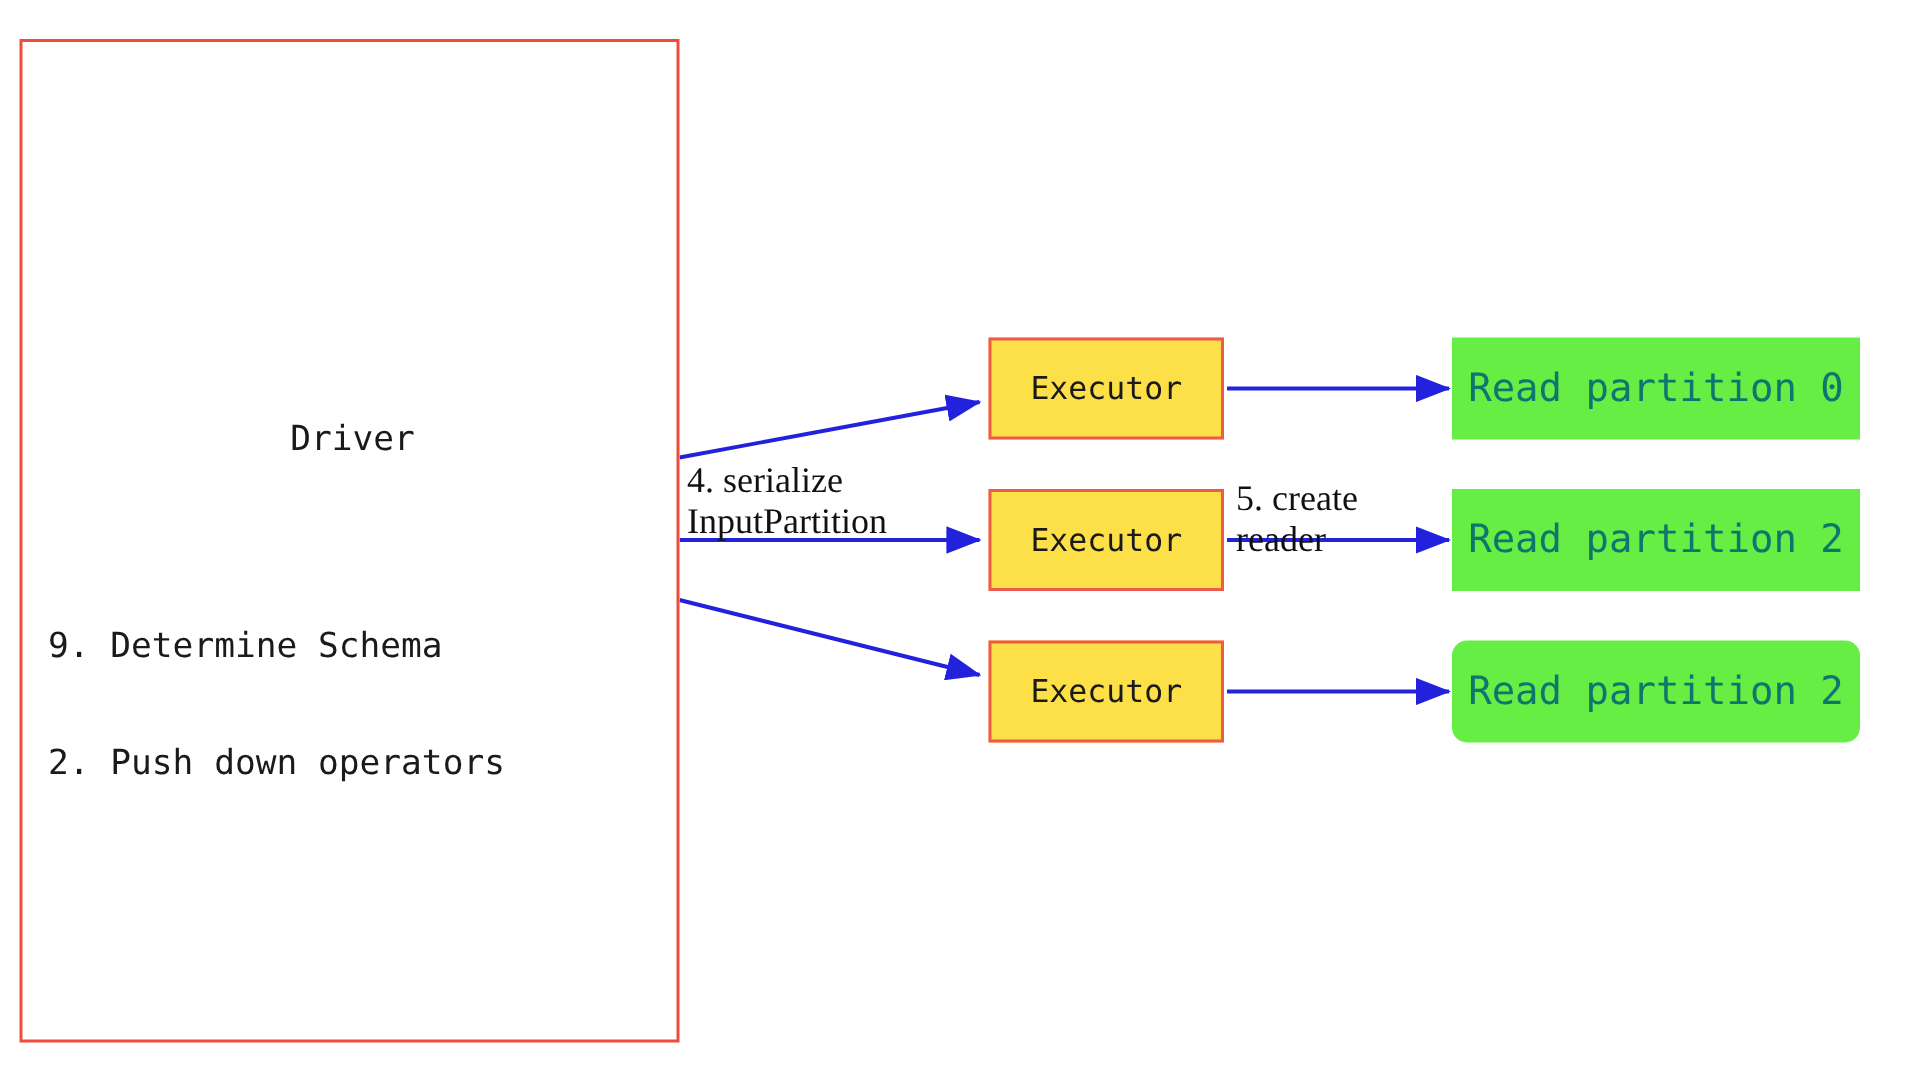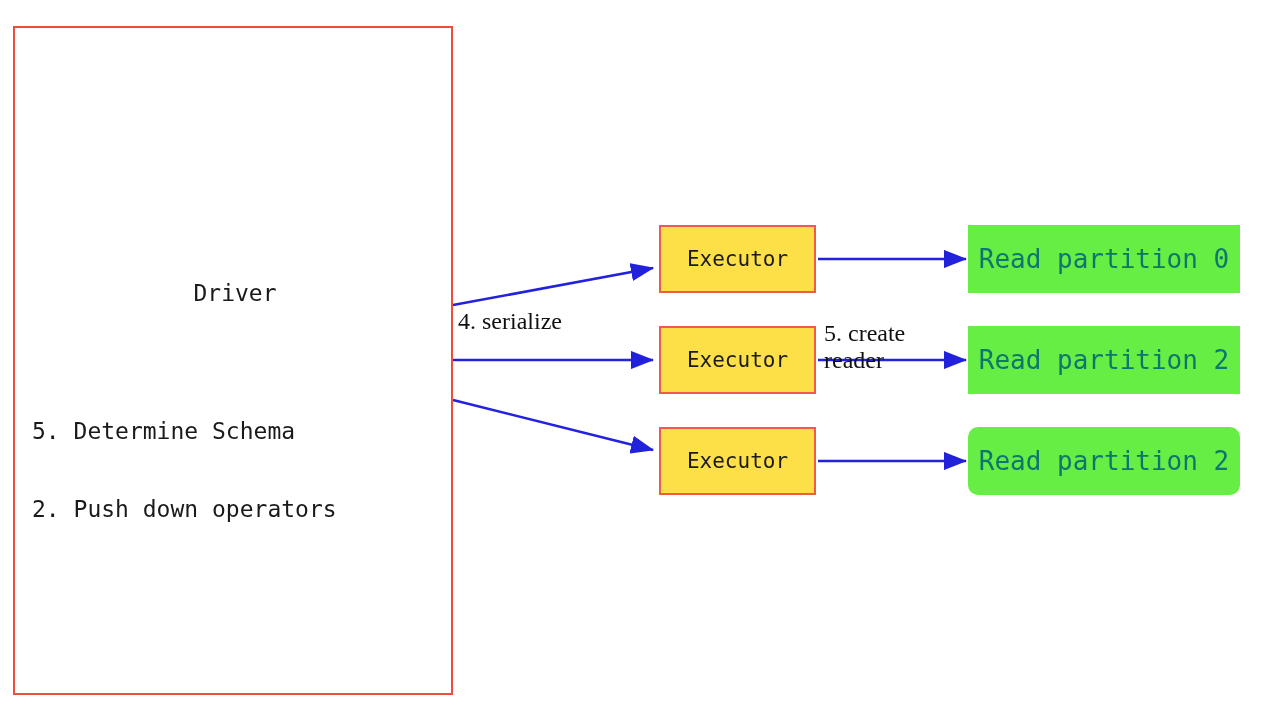--- a/index.html
+++ b/index.html
@@ -127,21 +127,21 @@
     <line x1="453" y1="400" x2="653" y2="450" stroke="#2222dd" stroke-width="2.6" marker-end="url(#arrowhead)"></line>
 
     <line x1="818" y1="259" x2="966" y2="259" stroke="#2222dd" stroke-width="2.6" marker-end="url(#arrowhead)"></line>
     <line x1="818" y1="360" x2="966" y2="360" stroke="#2222dd" stroke-width="2.6" marker-end="url(#arrowhead)"></line>
     <line x1="818" y1="461" x2="966" y2="461" stroke="#2222dd" stroke-width="2.6" marker-end="url(#arrowhead)"></line>
   </svg>
 
   <div class="node driver-box">
     <div class="driver-title">Driver</div>
     <div class="driver-steps">
-      <div>5. Determine Schema</div>
+      <div>9. Determine Schema</div>
       <div>2. Push down operators</div>
     </div>
   </div>
 
   <div class="node executor-box exec-1">
     <span>Executor</span>
   </div>
   <div class="node executor-box exec-2">
     <span>Executor</span>
   </div>
@@ -154,19 +154,20 @@
   </div>
   <div class="node partition-box part-2">
     <span>Read partition 2</span>
   </div>
   <div class="node partition-box part-3">
     <span>Read partition 2</span>
   </div>
 
   <div class="edge-label label-serialize">
     <div>4. serialize</div>
+    <div>InputPartition</div>
   </div>
   <div class="edge-label label-reader">
     <div>5. create</div>
     <div>reader</div>
   </div>
 
 </div>
 
 </body></html>

